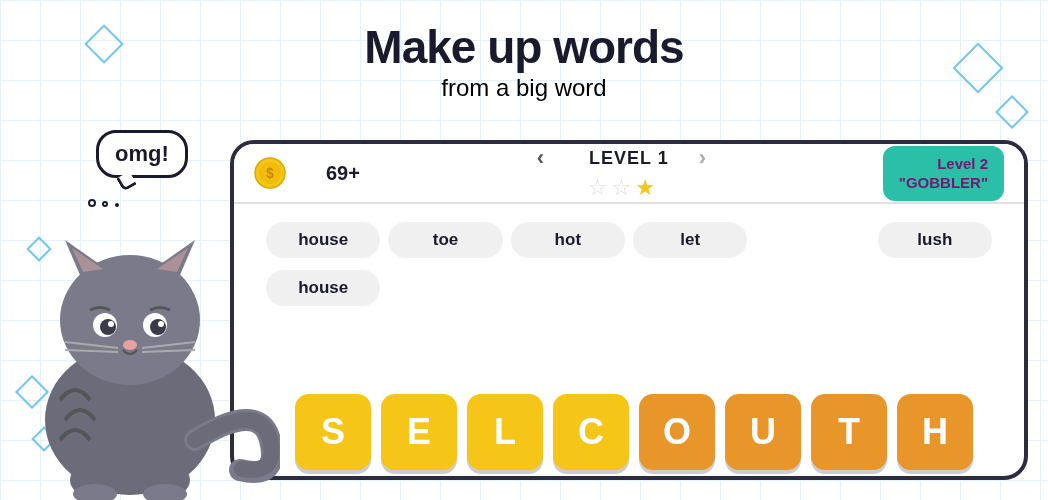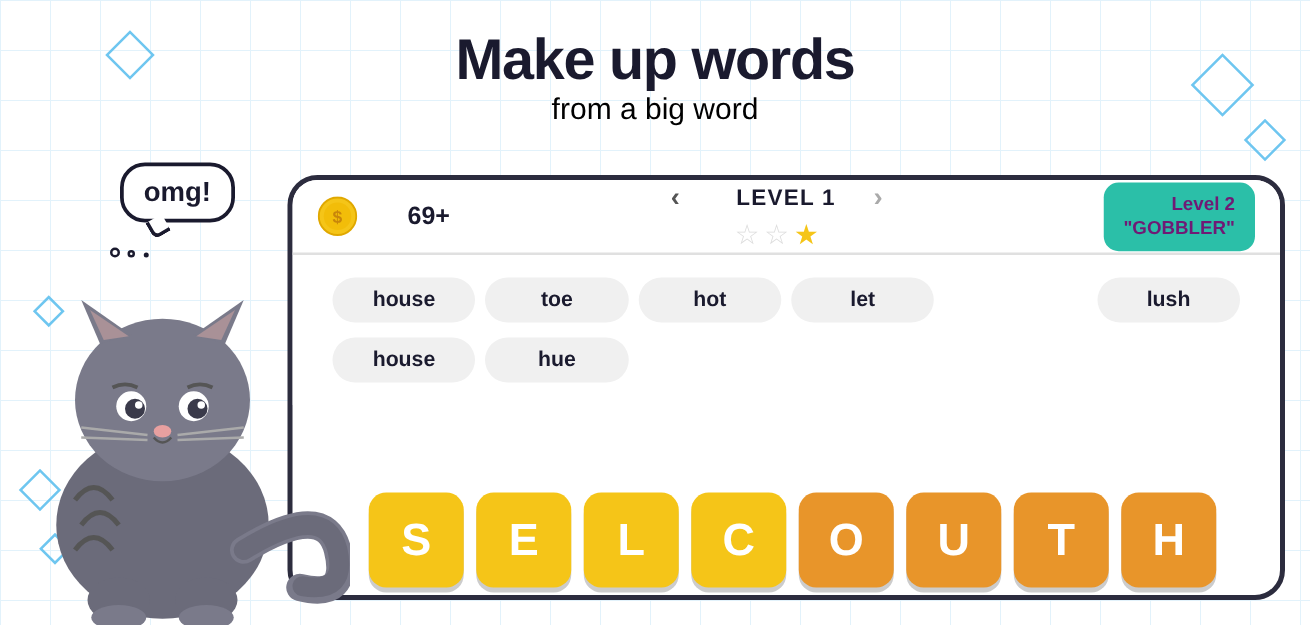--- a/index.html
+++ b/index.html
@@ -347,21 +347,20 @@
   </div>
 
   <div class="word-grid">
     <div class="word-pill">house</div>
     <div class="word-pill">toe</div>
     <div class="word-pill">hot</div>
     <div class="word-pill">let</div>
     <div class="word-pill" style="visibility:hidden;"></div>
     <div class="word-pill">lush</div>
     <div class="word-pill">house</div>
-    <div class="word-pill">hue</div>
   </div>
 </div>
 
 <div class="letter-tiles">
   <div class="tile yellow">S</div>
   <div class="tile yellow">E</div>
   <div class="tile yellow">L</div>
   <div class="tile yellow">C</div>
   <div class="tile orange">O</div>
   <div class="tile orange">U</div>

